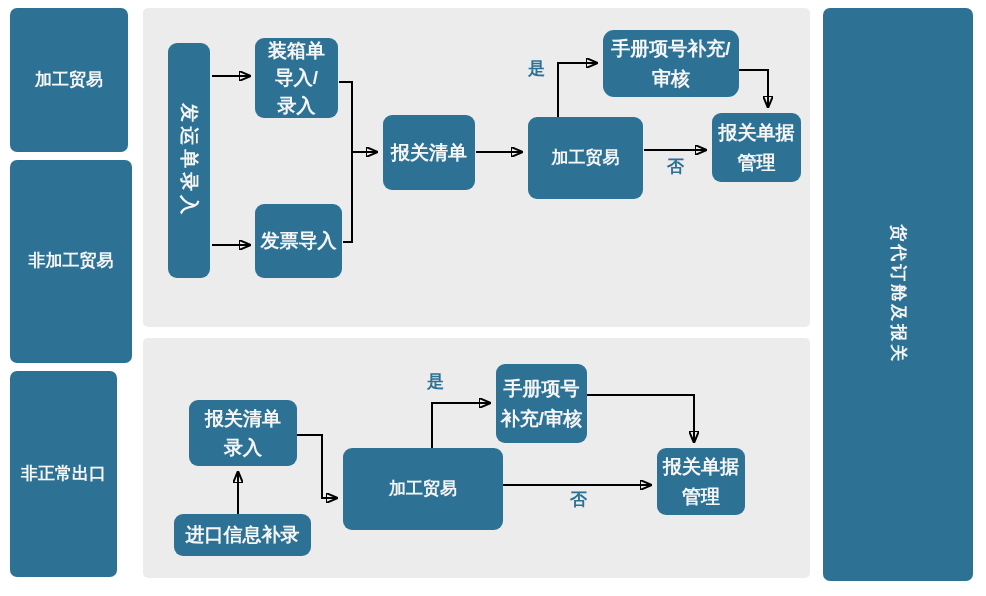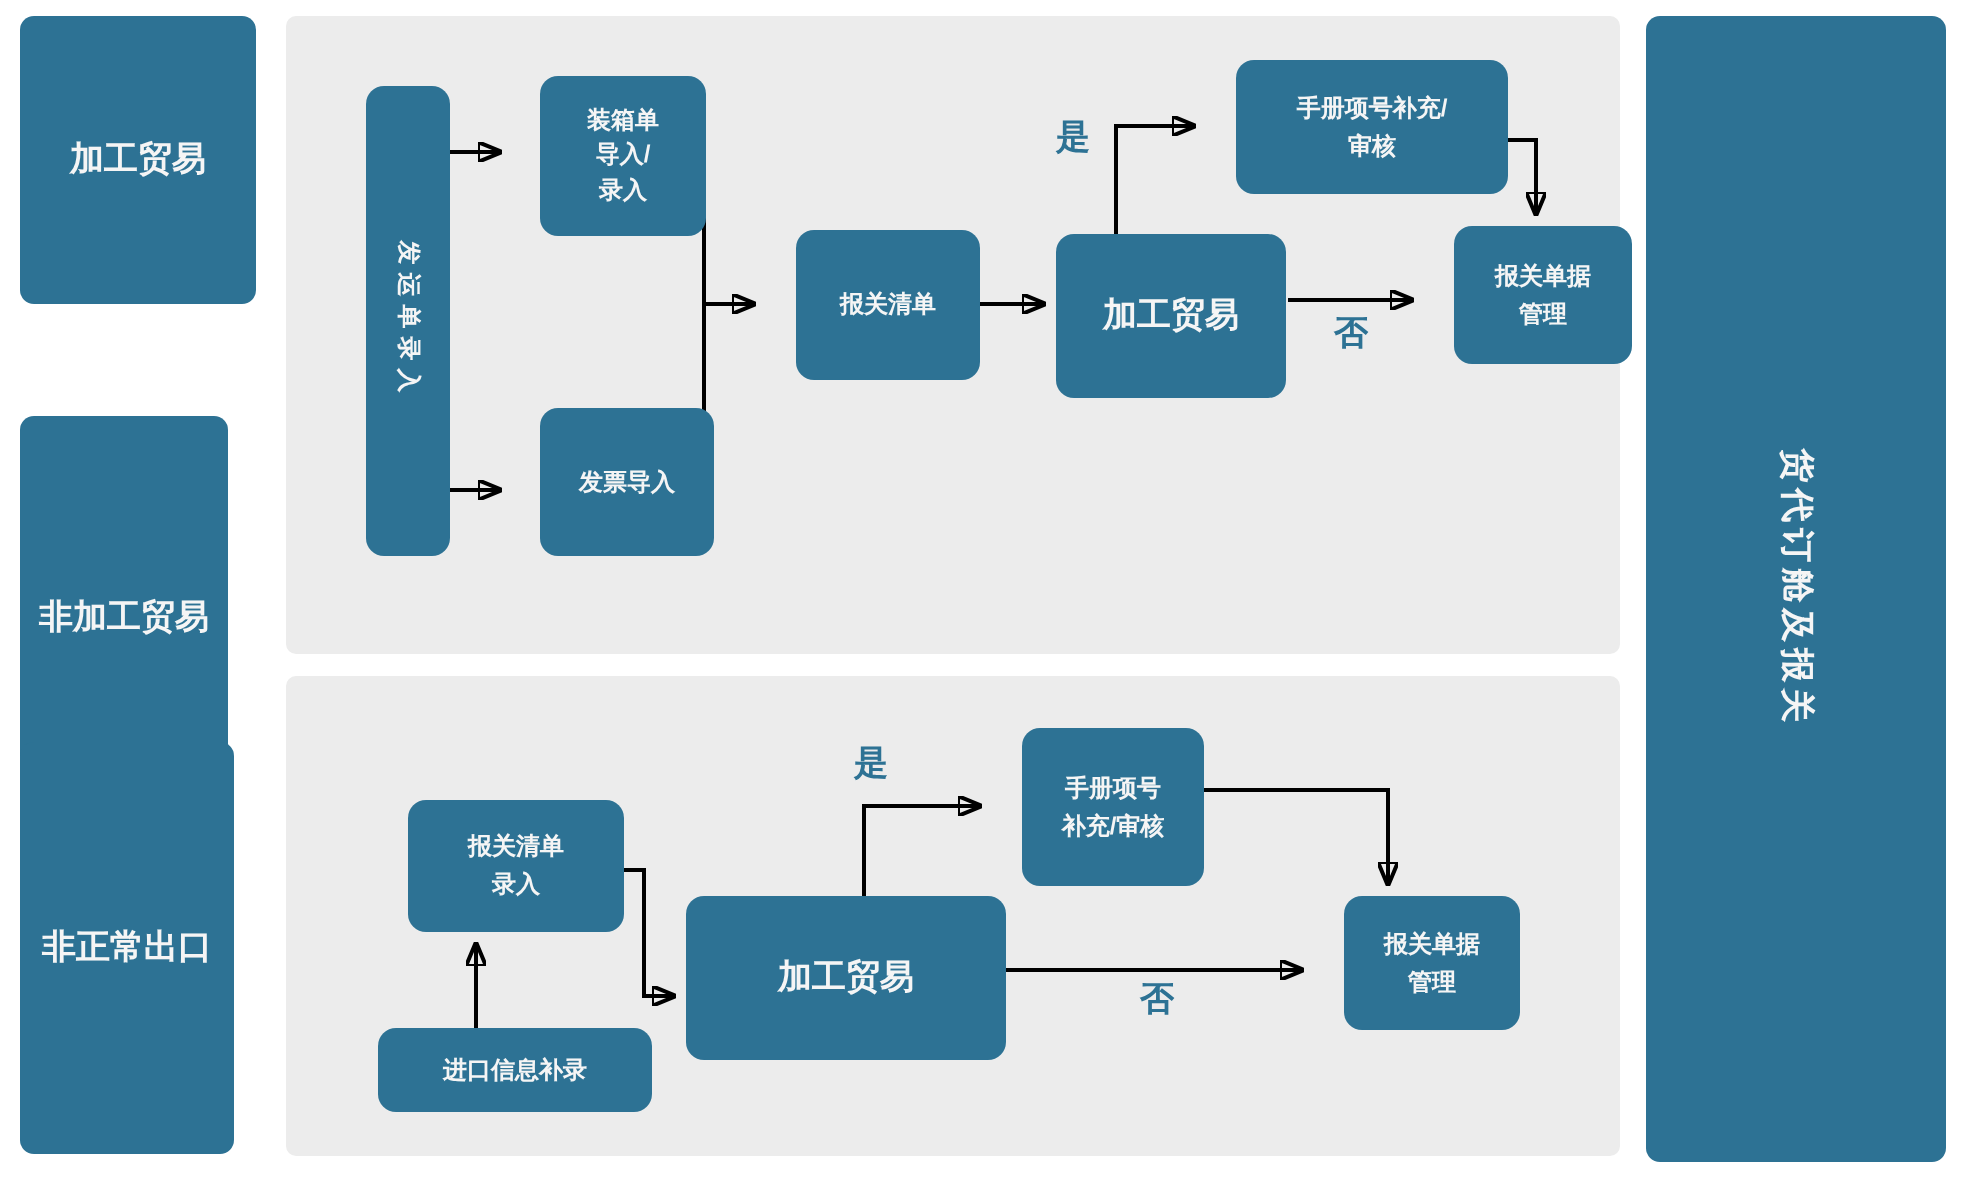--- a/index.html
+++ b/index.html
@@ -27,21 +27,21 @@
     color: #f5f5f5;
     font-weight: bold;
     display: flex;
     align-items: center;
     justify-content: center;
     text-align: center;
     white-space: pre-line;
     line-height: 1.55;
   }
   .lane { border-radius: 7px; font-size: 17px; }
-  .flow-node { font-size: 12px; margin-left: 15px; }
+  .flow-node { font-size: 19px; }
   .big-node { font-size: 17px; }
   .vlabel {
     transform: rotate(90deg);
     white-space: nowrap;
     letter-spacing: 3px;
   }
   .branch-label {
     position: absolute;
     color: #2d7294;
     font-weight: bold;
@@ -58,21 +58,21 @@
     stroke: #000000;
     stroke-width: 2;
   }
 </style>
 </head>
 <body>
 
 <div id="canvas">
 
   <div class="node lane" style="left:10px; top:8px; width:118px; height:144px;">加工贸易</div>
-  <div class="node lane" style="left:10px; top:160px; width:104px; height:203px;margin-top:48px;">非加工贸易</div>
+  <div class="node lane" style="left:10px; top:160px; width:122px; height:203px;">非加工贸易</div>
   <div class="node lane" style="left:10px; top:371px; width:107px; height:206px;">非正常出口</div>
 
   <div class="node lane" style="left:823px; top:8px; width:150px; height:573px;">
     <span class="vlabel">货代订舱及报关</span>
   </div>
 
   <div class="panel" style="left:143px; top:8px; width:667px; height:319px;"></div>
   <div class="panel" style="left:143px; top:338px; width:667px; height:240px;"></div>
 
   <svg id="edges" viewBox="0 0 986 596" xmlns="http://www.w3.org/2000/svg">
@@ -100,21 +100,21 @@
 
   <div class="node flow-node" style="left:168px; top:43px; width:42px; height:235px;">
     <span class="vlabel" style="letter-spacing:4px;">发运单录入</span>
   </div>
   <div class="node flow-node" style="left:255px; top:38px; width:83px; height:80px; line-height:1.45;">装箱单
 导入/
 录入</div>
   <div class="node flow-node" style="left:255px; top:204px; width:87px; height:74px;text-align:right;">发票导入</div>
   <div class="node flow-node" style="left:383px; top:115px; width:92px; height:75px;">报关清单</div>
   <div class="node big-node" style="left:528px; top:117px; width:115px; height:82px;">加工贸易</div>
-  <div class="node flow-node" style="left:603px; top:30px; width:136px; height:67px;">手册项号补充/
+  <div class="node flow-node" style="left:603px; top:30px; width:136px; height:67px;border-radius:11px;">手册项号补充/
 审核</div>
   <div class="node flow-node" style="left:712px; top:113px; width:89px; height:69px;">报关单据
 管理</div>
   <div class="branch-label" style="left:528px; top:60px;">是</div>
   <div class="branch-label" style="left:667px; top:158px;">否</div>
 
   <div class="node flow-node" style="left:189px; top:400px; width:108px; height:66px;">报关清单
 录入</div>
   <div class="node flow-node" style="left:174px; top:514px; width:137px; height:42px;">进口信息补录</div>
   <div class="node big-node" style="left:343px; top:448px; width:160px; height:82px;">加工贸易</div>

